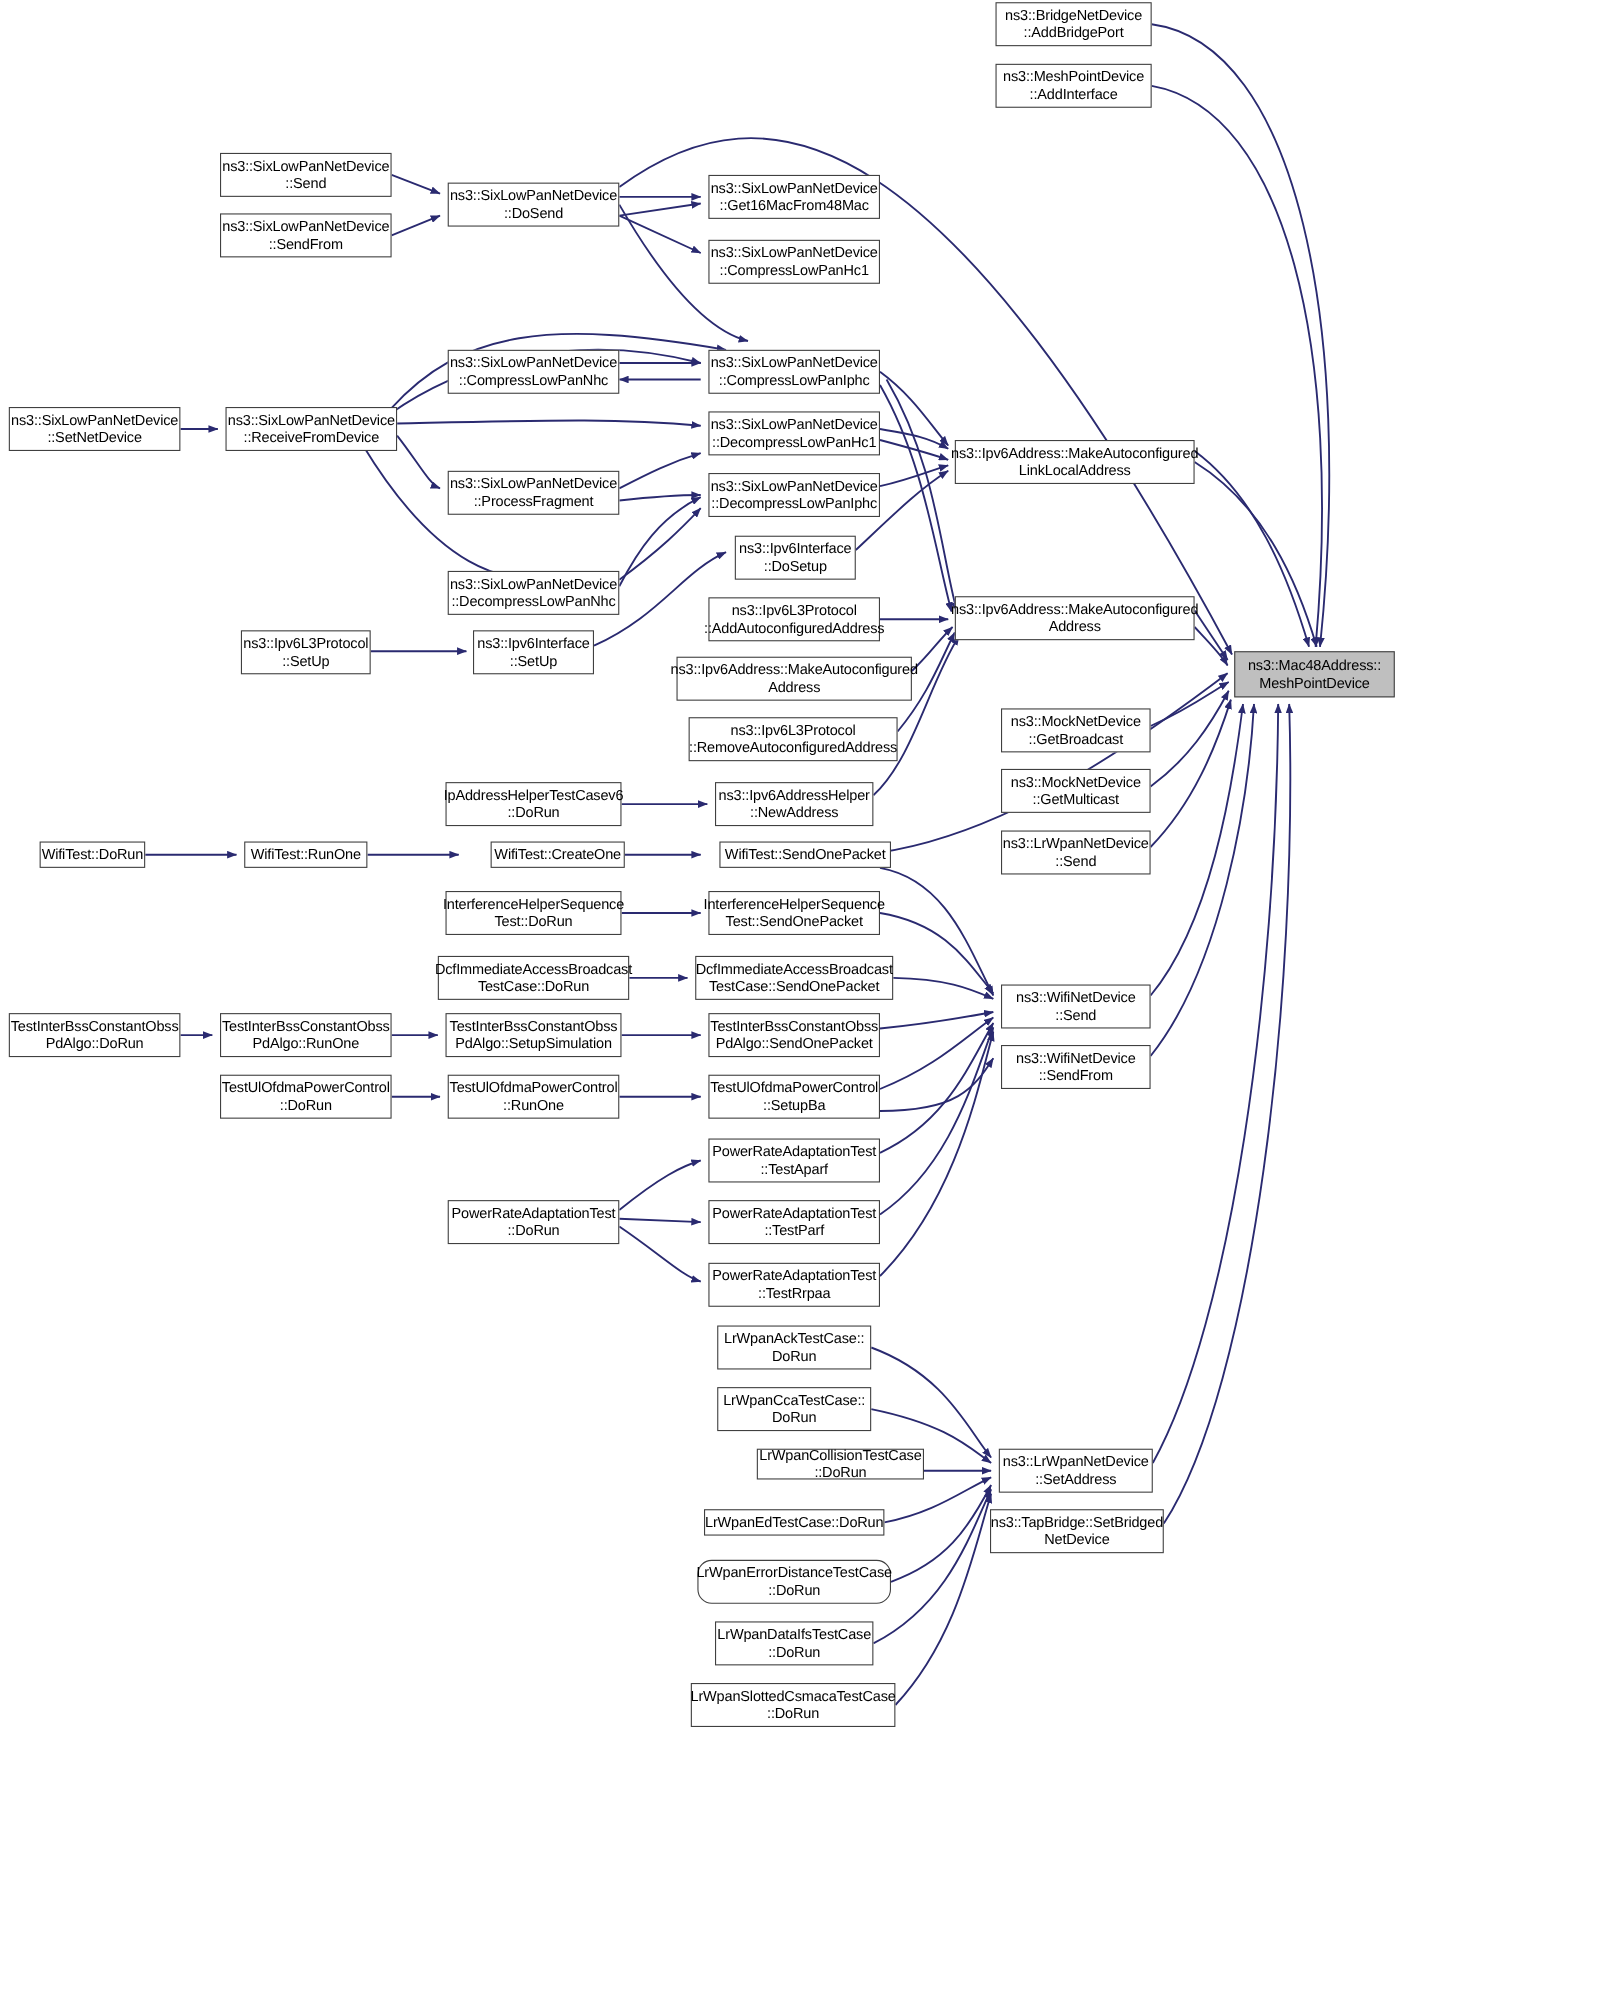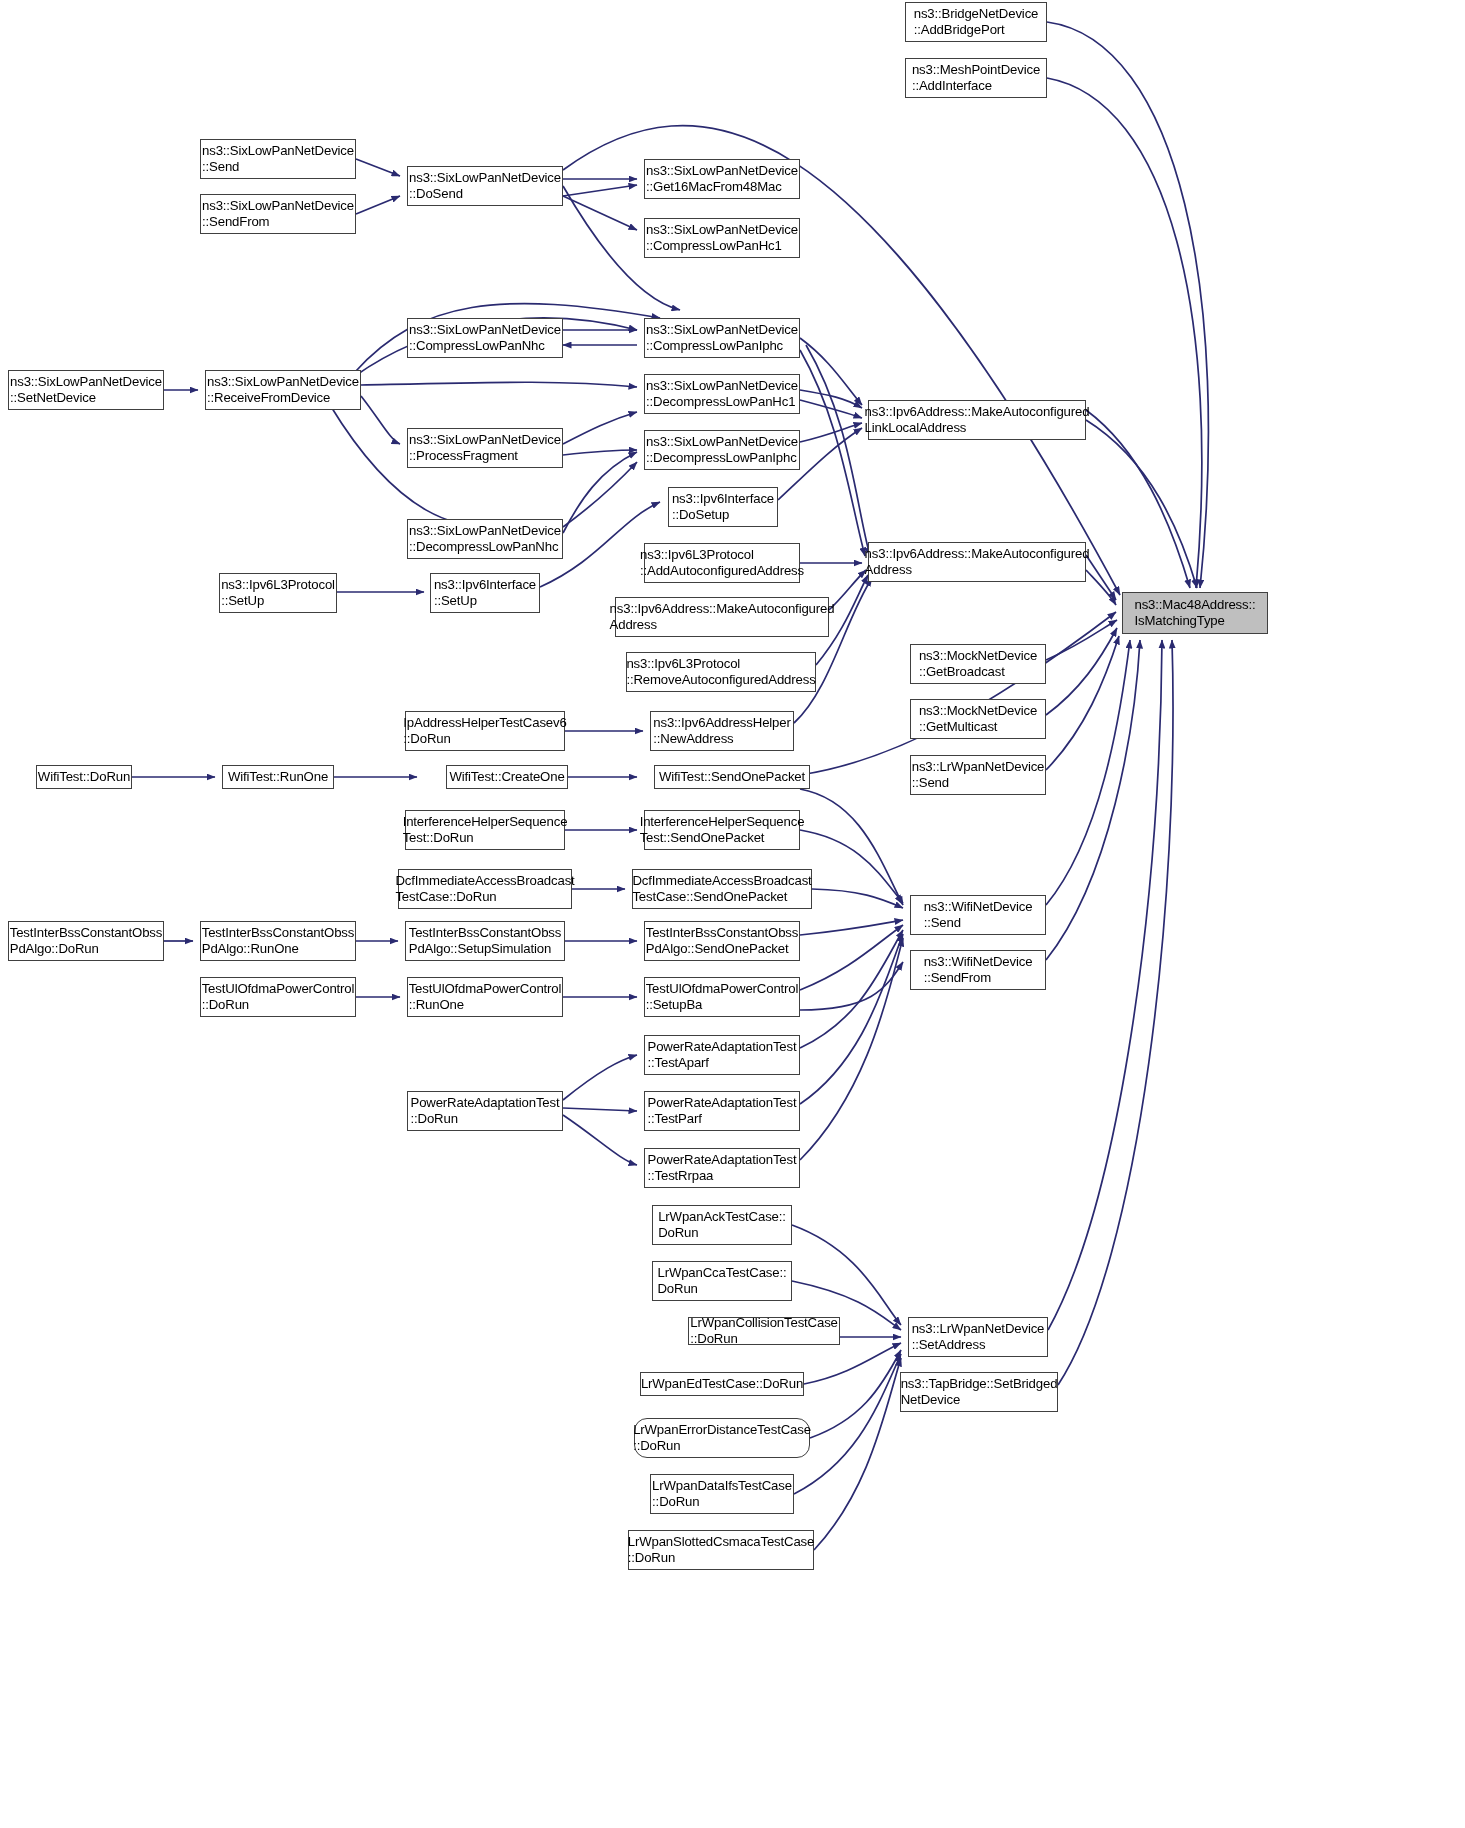--- a/index.html
+++ b/index.html
@@ -1,21 +1,21 @@
 <!DOCTYPE html>
 <html><head>
 <meta charset="utf-8">
 <style>
   html,body{margin:0;padding:0;background:#ffffff;}
   #canvas{position:relative;width:1465px;height:1828px;background:#ffffff;
           font-family:"Liberation Sans","DejaVu Sans",sans-serif;overflow:hidden;}
   #edges{position:absolute;left:0;top:0;width:1465px;height:1828px;pointer-events:none;}
   .node{position:absolute;box-sizing:border-box;border:1.4px solid #404040;
         background:#ffffff;color:#000000;display:flex;align-items:center;
-        justify-content:center;line-height:1.18;
+        justify-content:center;text-align:center;line-height:1.18;
         font-size:13.2px;letter-spacing:-0.15px;padding:1px 2px;white-space:pre-line;}
   .node.target{background:#bfbfbf;border-color:#404040;}
 </style>
 </head>
 <body>
 
 <div id="canvas">
   <svg id="edges" viewBox="0 0 1465 1828">
     <defs>
       <marker id="ah" markerWidth="9" markerHeight="7" refX="8.5" refY="3.5" orient="auto" markerUnits="userSpaceOnUse">
@@ -147,21 +147,21 @@
 Address</div>
     <div class="node" style="left: 219px; top: 573px; width: 118px; height: 40px;">ns3::Ipv6L3Protocol
 ::SetUp</div>
     <div class="node" style="left: 430px; top: 573px; width: 110px; height: 40px;">ns3::Ipv6Interface
 ::SetUp</div>
     <div class="node" style="left: 615px; top: 597px; width: 214px; height: 40px;">ns3::Ipv6Address::MakeAutoconfigured
 Address</div>
     <div class="node" style="left: 626px; top: 652px; width: 190px; height: 40px;">ns3::Ipv6L3Protocol
 ::RemoveAutoconfiguredAddress</div>
     <div class="node target" style="left: 1122px; top: 592px; width: 146px; height: 42px;">ns3::Mac48Address::
-IsMatchingType</div>
+MeshPointDevice</div>
     <div class="node" style="left: 910px; top: 644px; width: 136px; height: 40px;">ns3::MockNetDevice
 ::GetBroadcast</div>
     <div class="node" style="left: 910px; top: 699px; width: 136px; height: 40px;">ns3::MockNetDevice
 ::GetMulticast</div>
     <div class="node" style="left: 405px; top: 711px; width: 160px; height: 40px;">IpAddressHelperTestCasev6
 ::DoRun</div>
     <div class="node" style="left: 650px; top: 711px; width: 144px; height: 40px;">ns3::Ipv6AddressHelper
 ::NewAddress</div>
     <div class="node" style="left: 910px; top: 755px; width: 136px; height: 40px;">ns3::LrWpanNetDevice
 ::Send</div>

